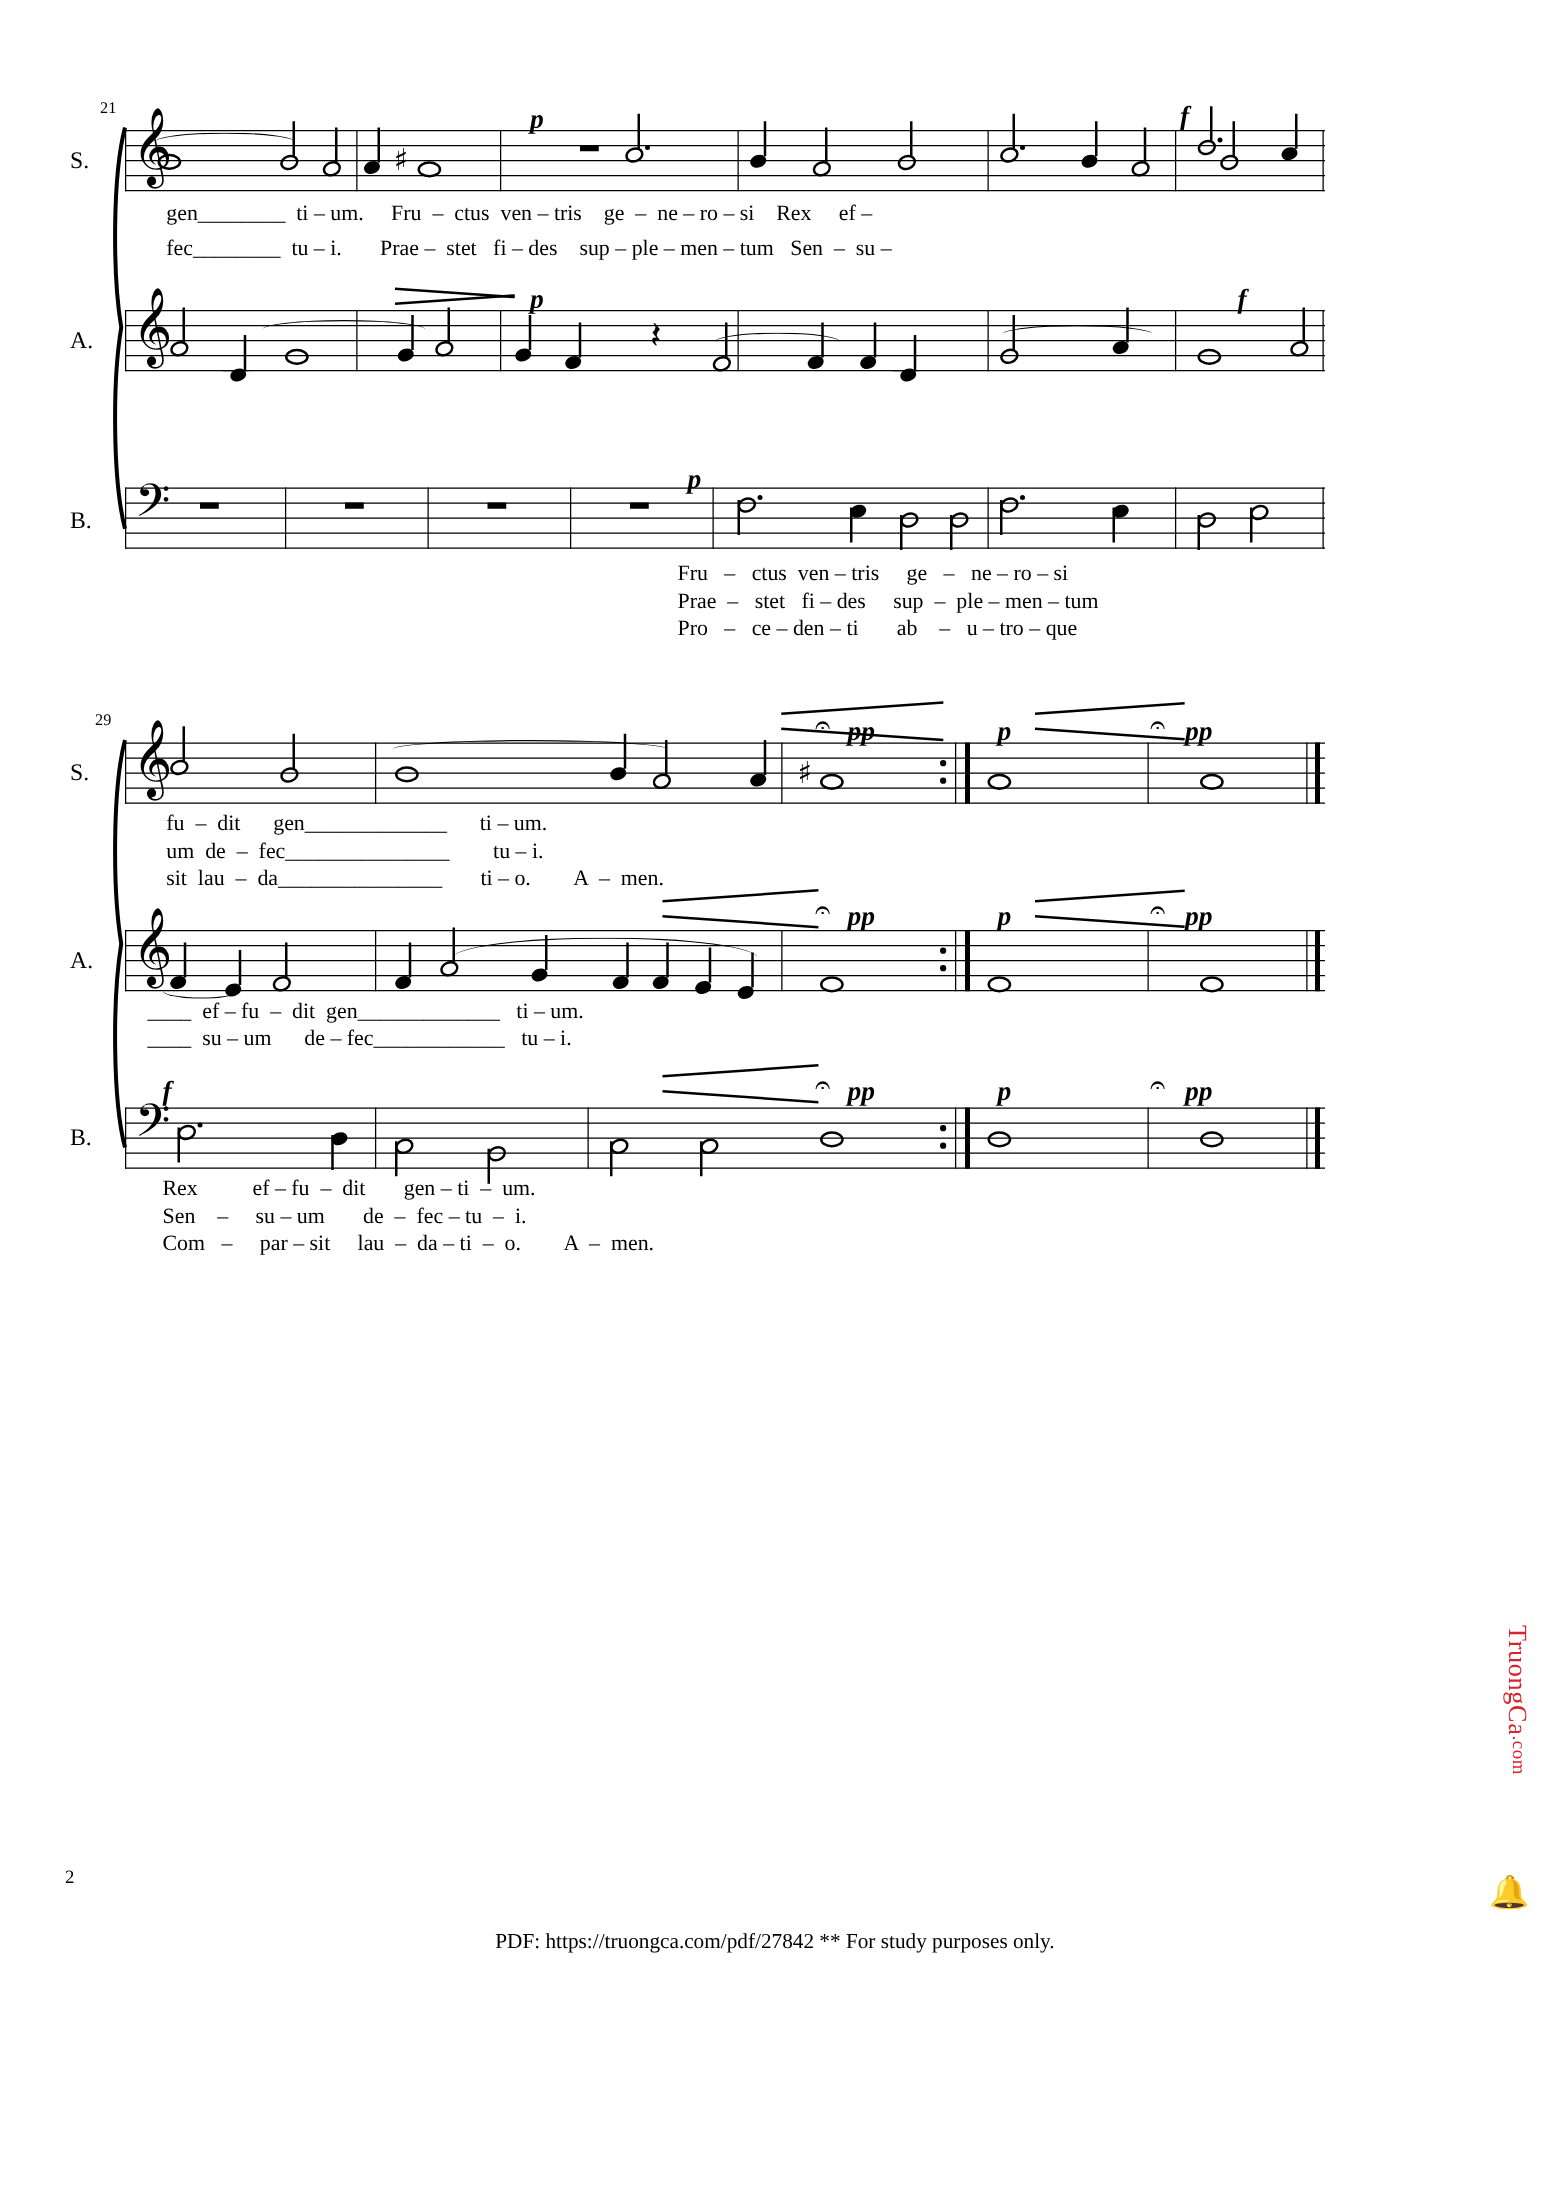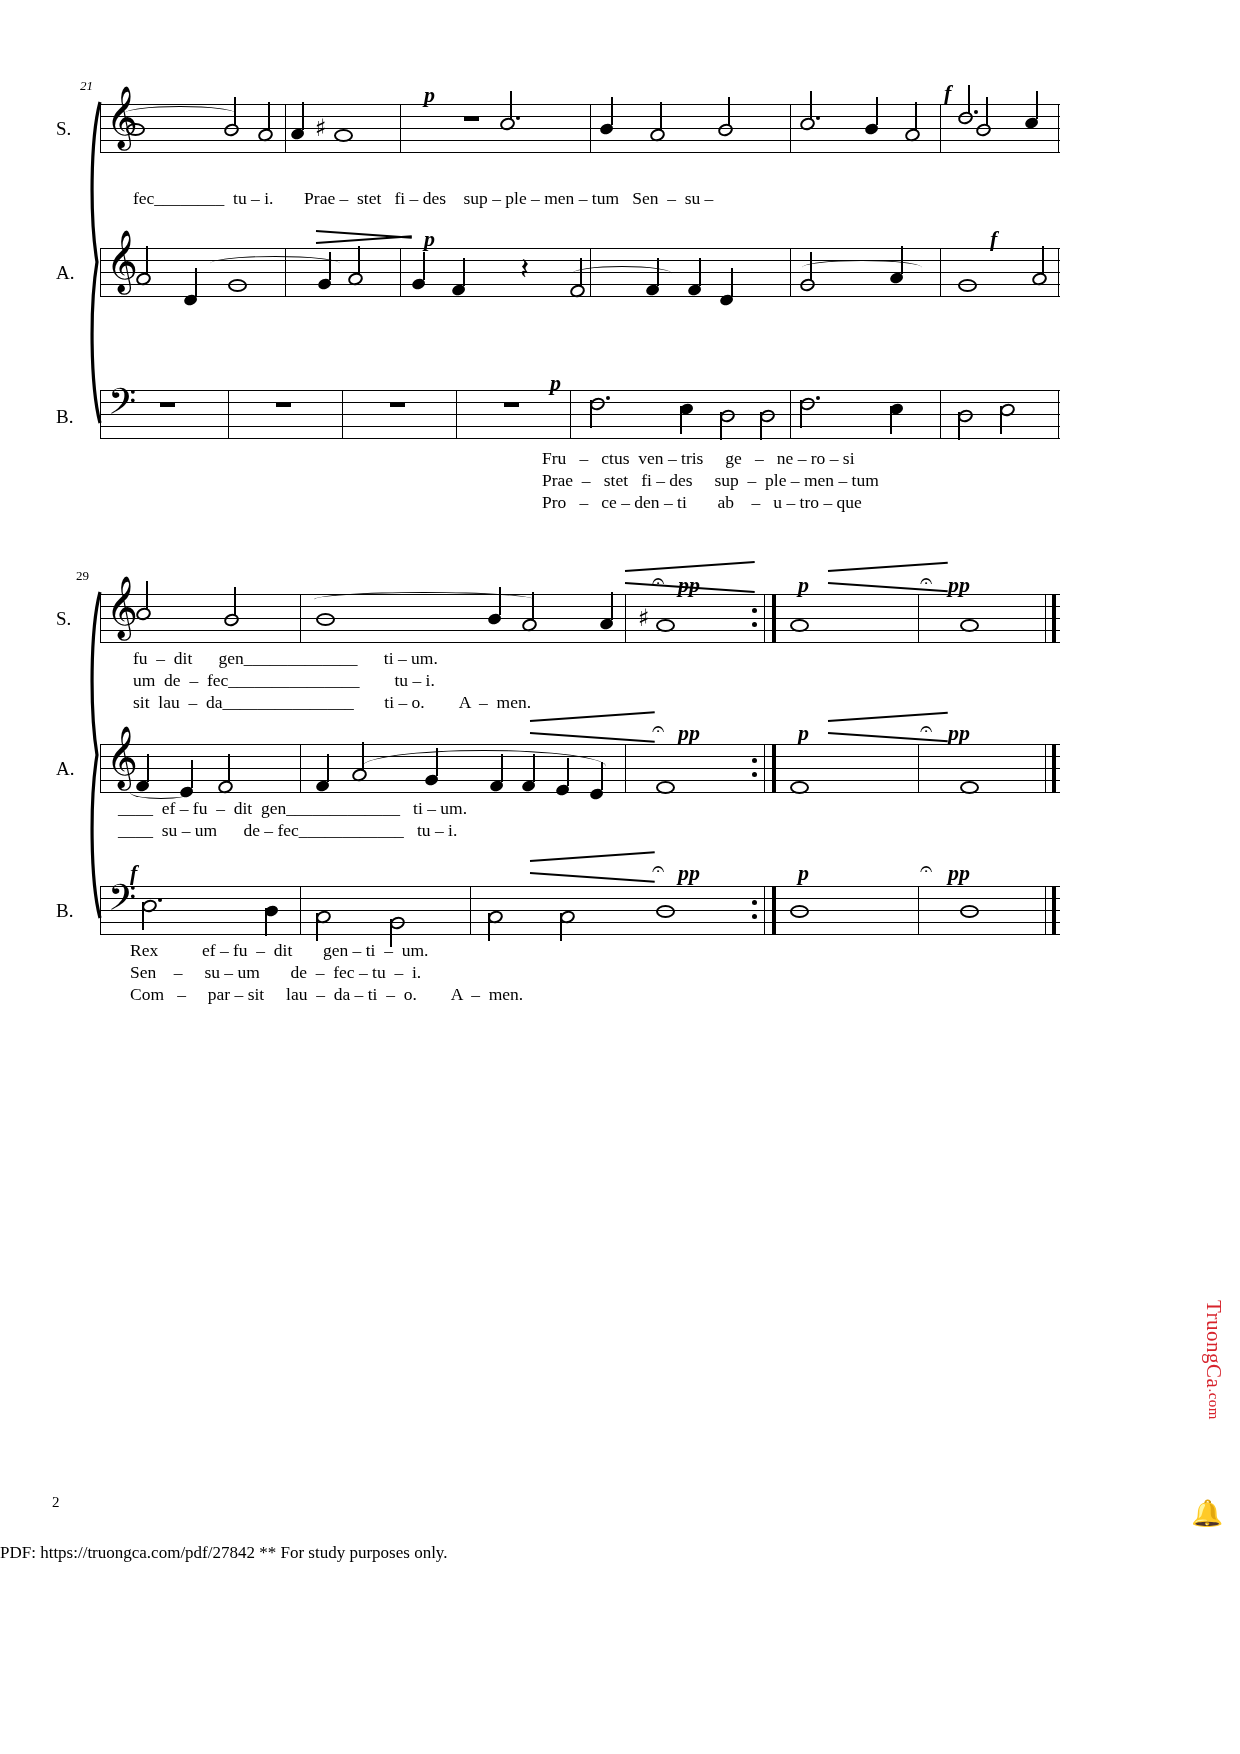--- a/index.html
+++ b/index.html
@@ -192,20 +192,21 @@
   .page-num {
     position: absolute;
     left: 52px;
     top: 1494px;
     font-size: 15px;
   }
   .footer-text {
     position: absolute;
     left: 0; right: 0;
     top: 1543px;
+    text-align: center;
     font-size: 17px;
   }
   .brand {
     position: absolute;
     right: 14px;
     top: 1300px;
     font-family: "Liberation Serif", serif;
     font-size: 21px;
     color: #d7232c;
     writing-mode: vertical-rl;
@@ -221,21 +222,21 @@
     font-family: "DejaVu Sans", sans-serif;
   }
 </style>
 </head>
 <body>
 
 <div class="page">
 
 <div class="system" style="left:0; top:0; width:1240px; height:540px;">
 
-  <div class="measure-num" style="left:80px; top:78px;font-style:italic;">21</div>
+  <div class="measure-num" style="left:80px; top:78px;">21</div>
 
   <svg class="brace" style="left:86px; top:100px;" width="18" height="325" viewBox="0 0 18 325">
     <path d="M14 2 C 4 40, 4 120, 11 162 C 4 204, 4 284, 14 323" stroke="#000" stroke-width="3.2" fill="none"></path>
   </svg>
 
   <div class="abs" style="left:100px; top:104px; width:960px; height:50px;">
     <div class="staff">
       <div class="line"></div>
           <div class="line"></div>
           <div class="line"></div>
@@ -290,20 +291,21 @@
     <div class="head" style="left:925px; top:14px;"></div>
     <div class="stem" style="left:936px; top:-13px; height:28px;"></div>
 
     <div class="slur" style="left:24px; top:2px; width:112px;"></div>
   </div>
 
   <div class="voice-label" style="left:56px; top:118px;">S.</div>
   <div class="dyn" style="left:424px; top:82px;">p</div>
   <div class="dyn" style="left:944px; top:80px;">f</div>
 
+  <div class="lyric" style="left:133px; top:160px;">gen________  ti – um.     Fru  –  ctus  ven – tris    ge  –  ne – ro – si    Rex     ef –</div>
   <div class="lyric" style="left:133px; top:188px;">fec________  tu – i.       Prae –  stet   fi – des    sup – ple – men – tum   Sen  –  su –</div>
 
   <div class="abs" style="left:100px; top:248px; width:960px; height:50px;">
     <div class="staff">
       <div class="line"></div>
           <div class="line"></div>
           <div class="line"></div>
           <div class="line"></div>
           <div class="line"></div>
     </div>

